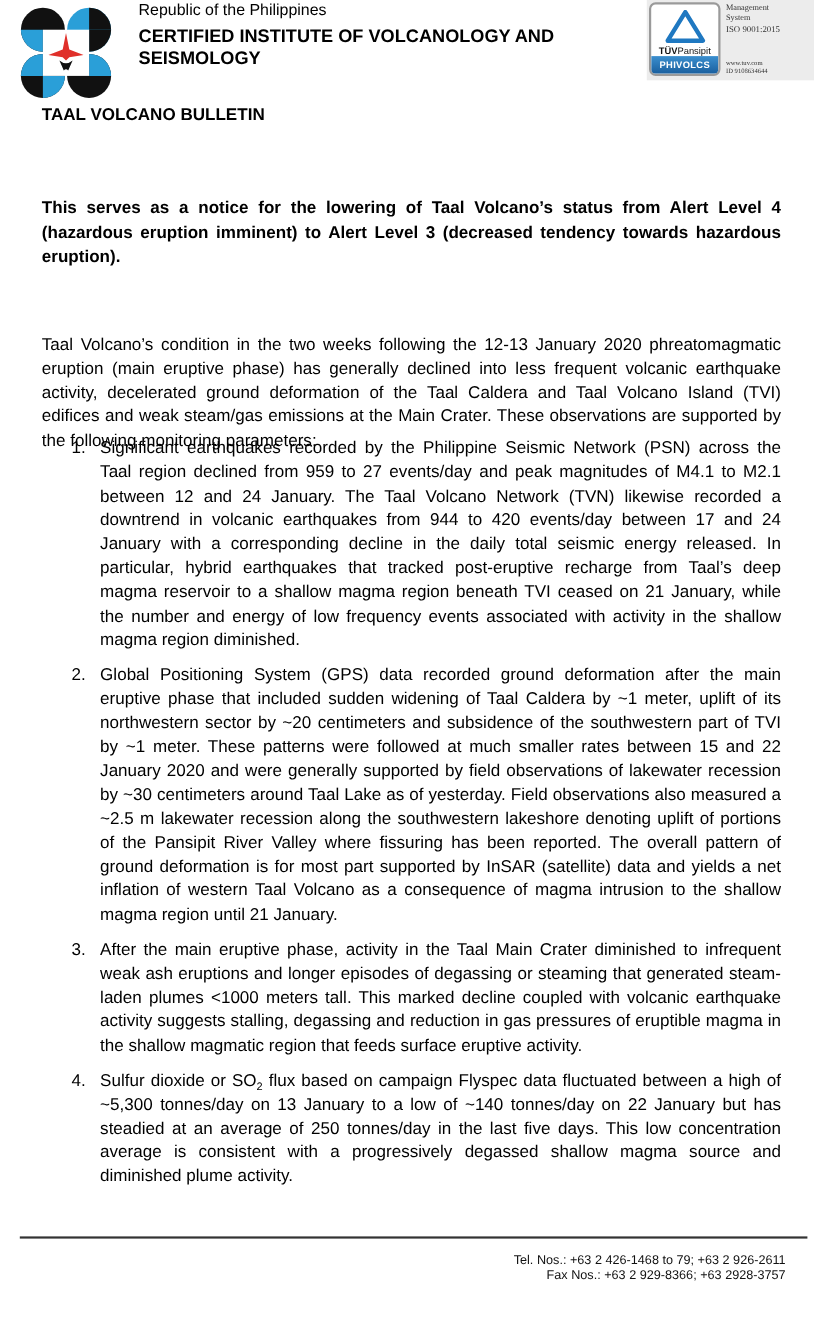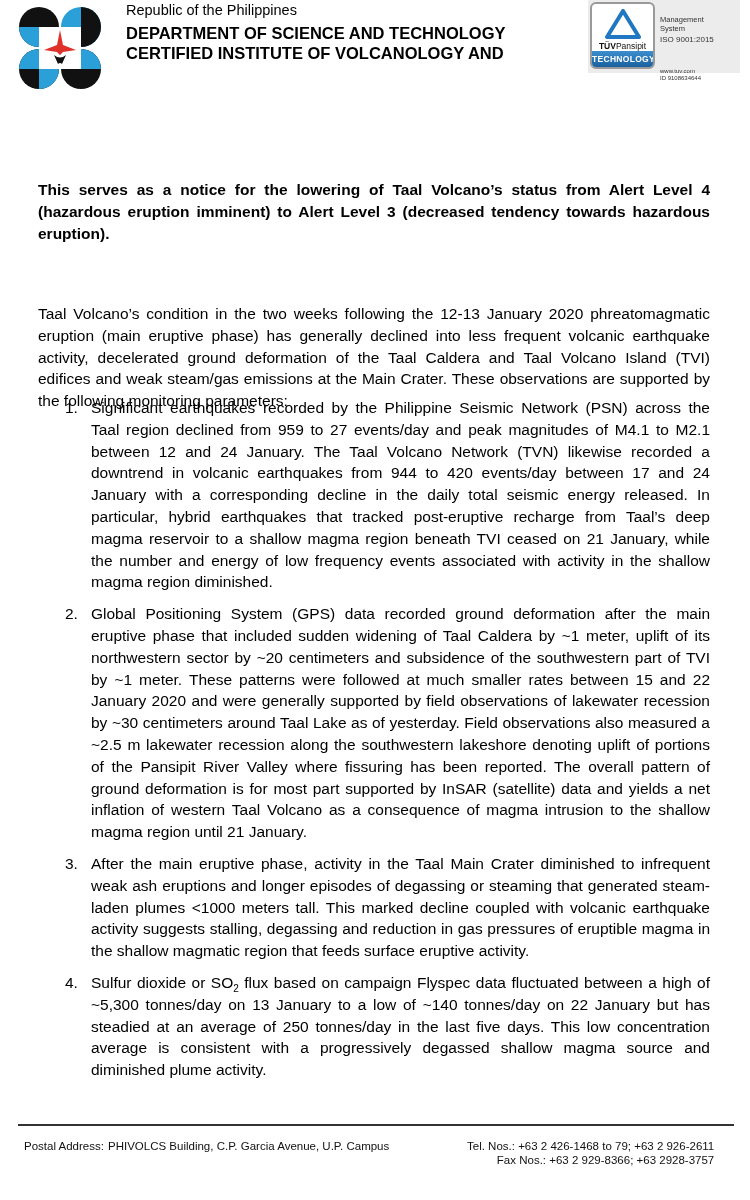--- a/index.html
+++ b/index.html
@@ -18,21 +18,21 @@
     box-sizing: border-box;
   }
   .tuv-tri { position: absolute; left: 12px; top: 5px; width: 38px; height: 30px; }
   .tuv-brand { position: absolute; left: 0; right: 0; top: 37px; text-align: center; font-size: 8.5px; font-weight: bold; color: #111; }
   .tuv-brand .rh { font-weight: normal; }
   .tuv-cert {
     position: absolute; left: 0; right: 0; bottom: 0; height: 16px;
     background: linear-gradient(#3b8fcf, #1a5f9e); color: #fff; font-size: 8.5px; font-weight: bold;
     text-align: center; line-height: 16px; letter-spacing: 0.3px;
   }
-  .tuv-side { position: absolute; left: 72px; top: 15px; font-size: 7.5px; line-height: 9px; color: #333; }
+  .tuv-side { position: absolute; left: 72px; top: 2px; font-size: 7.5px; line-height: 9px; color: #333; font-family: Liberation Serif, serif; }
   .tuv-side .iso { margin-top: 2px; font-size: 8px; text-align: center; }
   .tuv-side .www { position: absolute; top: 53px; font-size: 6px; line-height: 7px; white-space: nowrap; }
 
   .content { position: absolute; left: 38px; width: 672px; }
   .bulletin-head { top: 94px; font-size: 15.5px; line-height: 22px; }
   .bulletin-head .title { font-weight: bold; }
   .notice { top: 179px; font-size: 15.5px; line-height: 22px; font-weight: bold; text-align: justify; }
   .intro { top: 267px; font-size: 15.5px; line-height: 21.8px; text-align: justify; margin-top: 36px; }
   ol.params {
     position: absolute; left: 38px; top: 397px; width: 672px; margin: 0; padding: 0; list-style: none;
@@ -69,46 +69,47 @@
     <rect x="21" y="21" width="42" height="42" fill="#fff"></rect>
 
     <path d="M42 24 L45 39 L58 44 L45 46 L42 49 L39 46 L26 44 L39 39 Z" fill="#e0302a"></path>
     <path d="M36 49 Q42 54 48 49 L44 58 Q42 56 40 58 Z" fill="#111"></path>
   </svg>
 </div>
 
 <div class="header-text">
   <div class="republic">Republic of the Philippines</div>
   <div class="agency">
-    <div>DEPARTMENT OF SCIENCE AND TECHNOLOGY</div>
     <div>CERTIFIED INSTITUTE OF VOLCANOLOGY AND</div>
+    <div>SEISMOLOGY</div>
   </div>
 </div>
 
 <div class="tuv">
   <div class="tuv-badge">
     <svg class="tuv-tri" viewBox="0 0 38 30">
       <path d="M19 2 L35 28 L3 28 Z" fill="none" stroke="#1f78c1" stroke-width="4" stroke-linejoin="round"></path>
       <path d="M19 12 L27 25 L11 25 Z" fill="#fff"></path>
     </svg>
     <div class="tuv-brand"><span>TÜV</span><span class="rh">Pansipit</span></div>
-    <div class="tuv-cert">TECHNOLOGY</div>
+    <div class="tuv-cert">PHIVOLCS</div>
   </div>
   <div class="tuv-side">
     <div>Management</div>
     <div>System</div>
     <div class="iso">ISO 9001:2015</div>
     <div class="www">
       <div>www.tuv.com</div>
       <div>ID  9108634644</div>
     </div>
   </div>
 </div>
 
 <div class="content bulletin-head">
+  <div class="title">TAAL VOLCANO BULLETIN</div>
 </div>
 
 <div class="content notice">This serves as a notice for the lowering of Taal Volcano’s status from Alert Level 4 (hazardous eruption imminent) to Alert Level 3 (decreased tendency towards hazardous eruption).</div>
 
 <div class="content intro">Taal Volcano’s condition in the two weeks following the 12-13 January 2020 phreatomagmatic eruption (main eruptive phase) has generally declined into less frequent volcanic earthquake activity, decelerated ground deformation of the Taal Caldera and Taal Volcano Island (TVI) edifices and weak steam/gas emissions at the Main Crater. These observations are supported by the following monitoring parameters:</div>
 
 <ol class="params">
   <li>
     <span class="num">1.</span>
     <span>Significant earthquakes recorded by the Philippine Seismic Network (PSN) across the Taal region declined from 959 to 27 events/day and peak magnitudes of M4.1 to M2.1 between 12 and 24 January. The Taal Volcano Network (TVN) likewise recorded a downtrend in volcanic earthquakes from 944 to 420 events/day between 17 and 24 January with a corresponding decline in the daily total seismic energy released. In particular, hybrid earthquakes that tracked post-eruptive recharge from Taal’s deep magma reservoir to a shallow magma region beneath TVI ceased on 21 January, while the number and energy of low frequency events associated with activity in the shallow magma region diminished.</span>
@@ -122,21 +123,17 @@
     <span>After the main eruptive phase, activity in the Taal Main Crater diminished to infrequent weak ash eruptions and longer episodes of degassing or steaming that generated steam-laden plumes &lt;1000 meters tall. This marked decline coupled with volcanic earthquake activity suggests stalling, degassing and reduction in gas pressures of eruptible magma in the shallow magmatic region that feeds surface eruptive activity.</span>
   </li>
   <li>
     <span class="num">4.</span>
     <span><span>Sulfur dioxide or SO</span><sub>2</sub><span> flux based on campaign Flyspec data fluctuated between a high of ~5,300 tonnes/day on 13 January to a low of ~140 tonnes/day on 22 January but has steadied at an average of 250 tonnes/day in the last five days. This low concentration average is consistent with a progressively degassed shallow magma source and diminished plume activity.</span></span>
   </li>
 </ol>
 
 <div class="footer-rule"></div>
 <div class="footer footer-left">
-  <div class="row">
-    <span class="lbl">Postal Address:</span>
-    <span>PHIVOLCS Building, C.P. Garcia Avenue, U.P. Campus</span>
-  </div>
 </div>
 <div class="footer footer-right">
   <div>Tel. Nos.: +63 2 426-1468 to 79; +63 2 926-2611</div>
   <div>Fax Nos.: +63 2 929-8366; +63 2928-3757</div>
 </div>
 
 </body></html>

